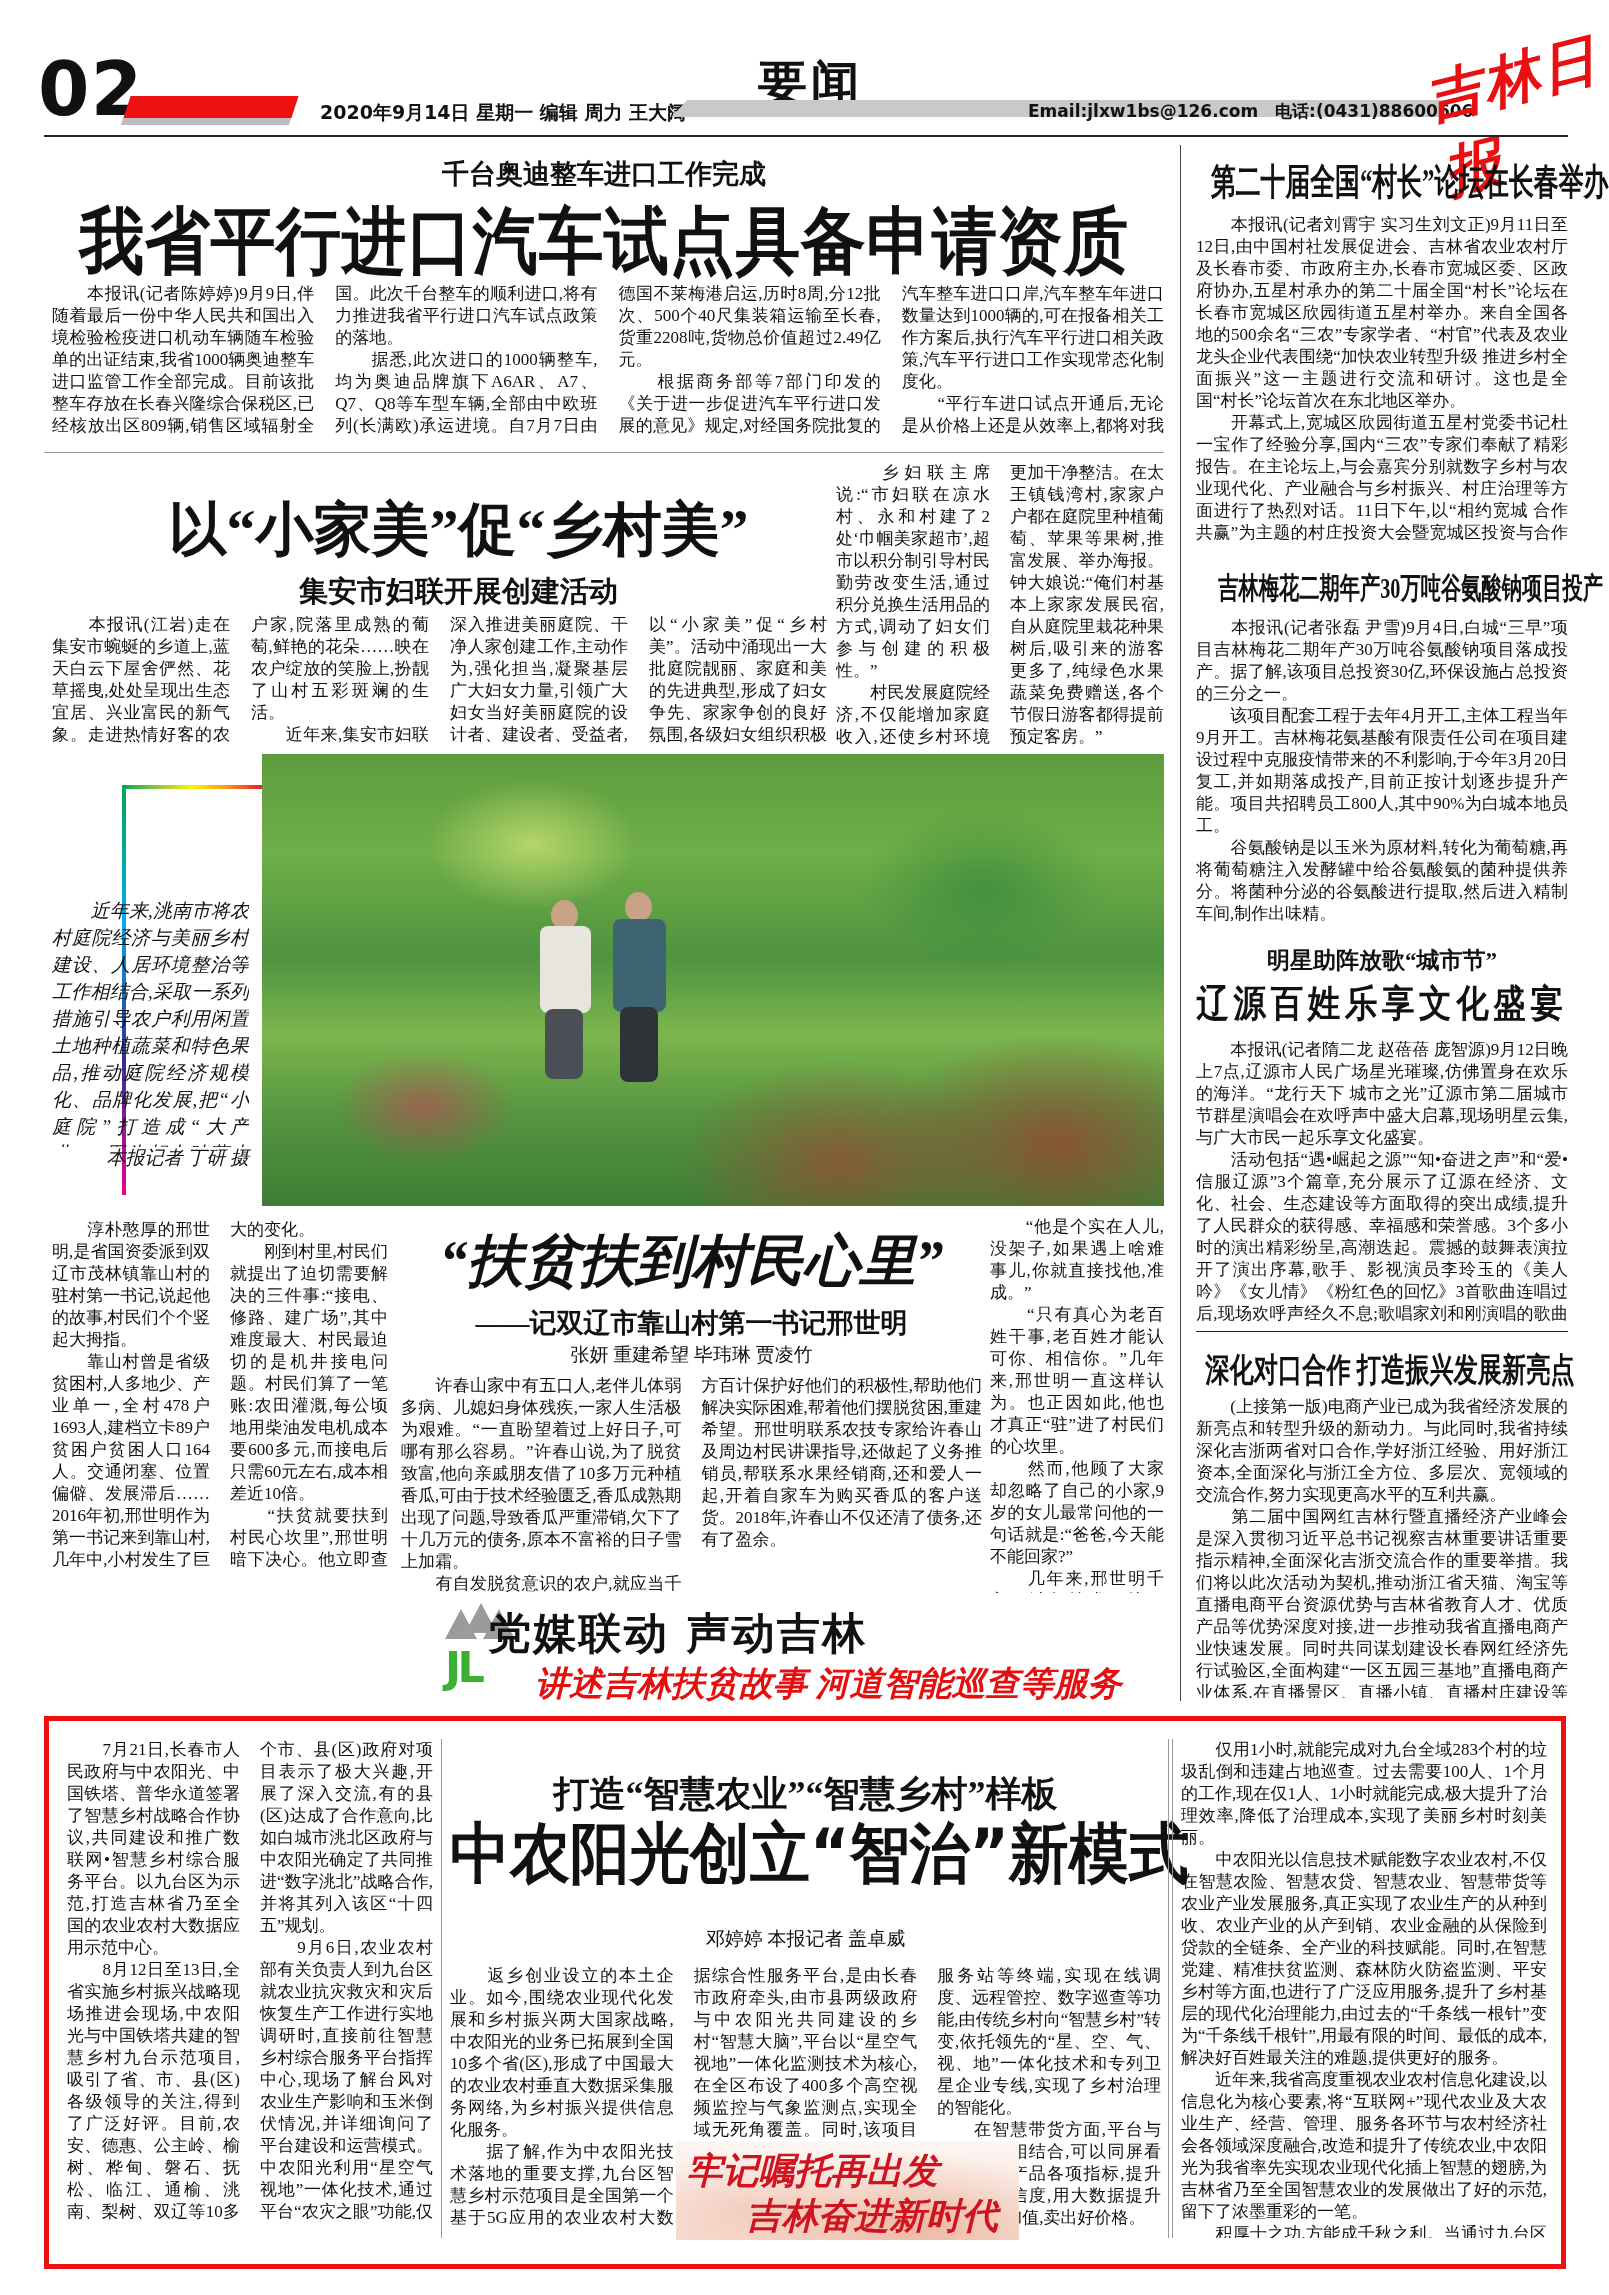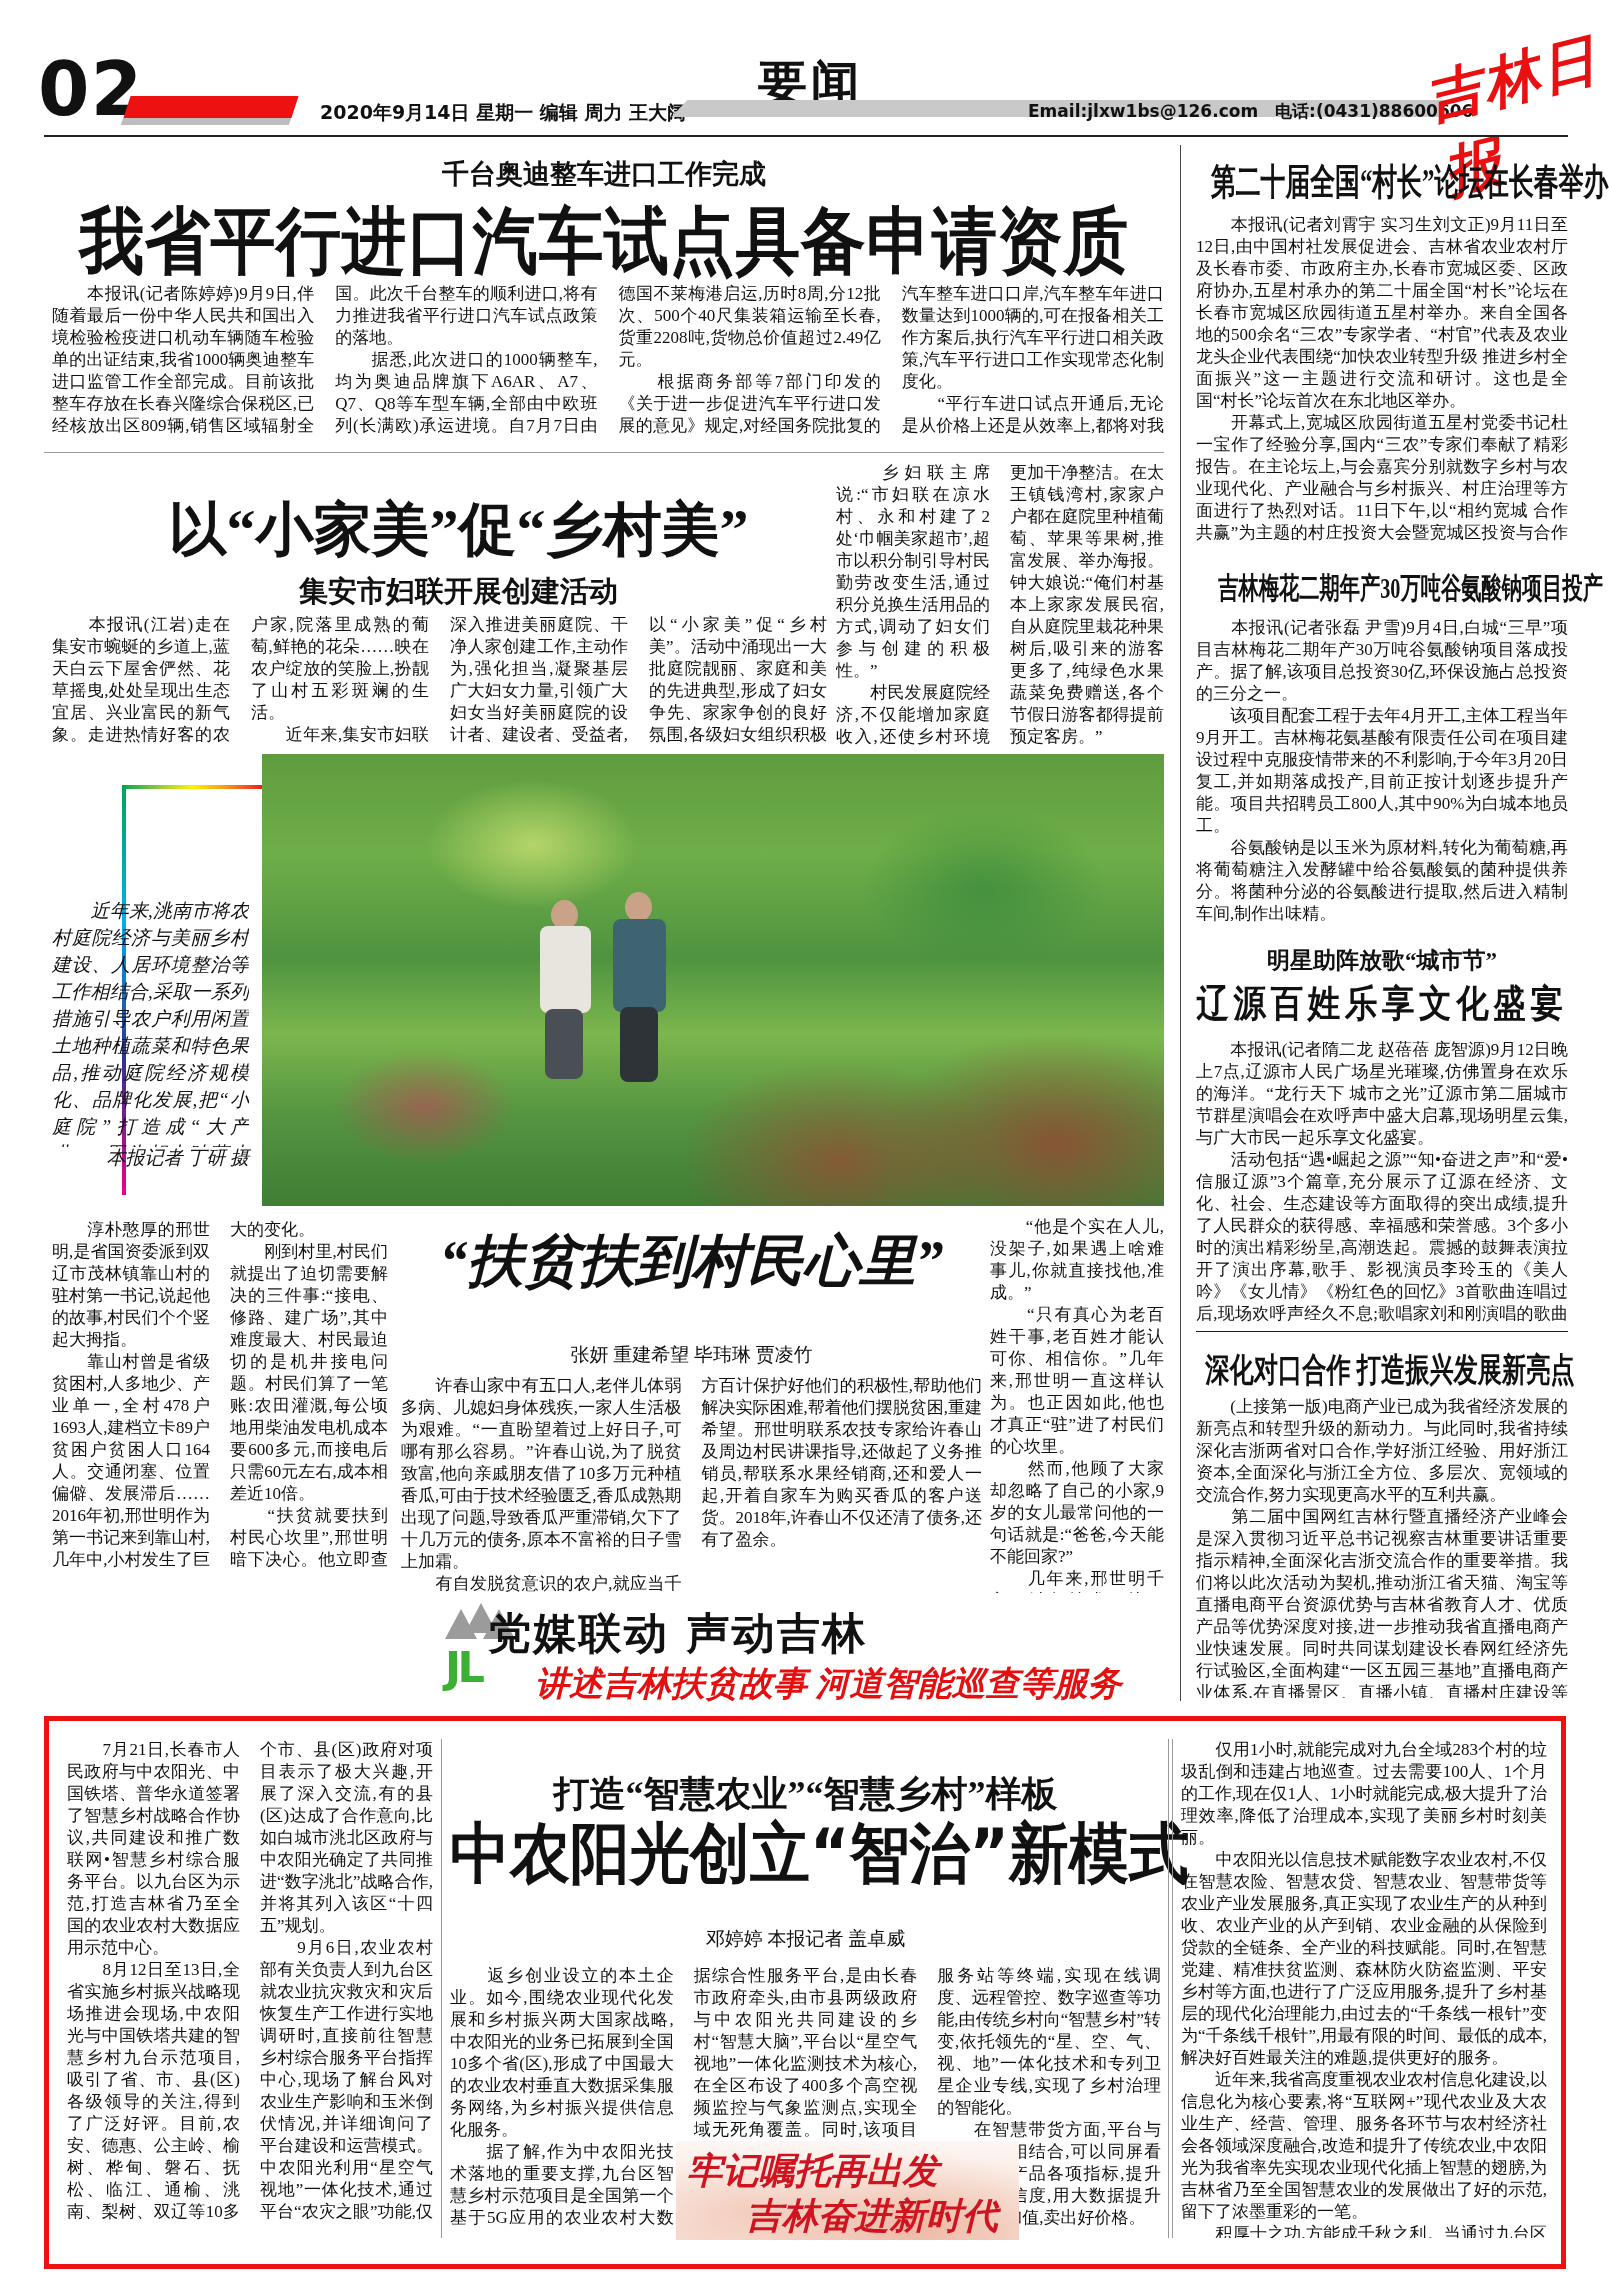--- a/index.html
+++ b/index.html
@@ -138,20 +138,21 @@
 
   <div class="abs txt caption" style="left:52px;top:897px;width:197px;height:250px;">　　近年来,洮南市将农村庭院经济与美丽乡村建设、人居环境整治等工作相结合,采取一系列措施引导农户利用闲置土地种植蔬菜和特色果品,推动庭院经济规模化、品牌化发展,把“小庭院”打造成“大产业”。图为胡力吐蒙古族乡的农民正在打理庭院。</div>
   <div class="abs credit" style="left:52px;top:1145px;width:197px;">本报记者 丁研 摄</div>
 
   <div class="abs txt body cols2" style="left:52px;top:1219px;width:336px;height:372px;">　　淳朴憨厚的邢世明,是省国资委派到双辽市茂林镇靠山村的驻村第一书记,说起他的故事,村民们个个竖起大拇指。
 　　靠山村曾是省级贫困村,人多地少、产业单一,全村478户1693人,建档立卡89户贫困户贫困人口164人。交通闭塞、位置偏僻、发展滞后……2016年初,邢世明作为第一书记来到靠山村,几年中,小村发生了巨大的变化。
 　　刚到村里,村民们就提出了迫切需要解决的三件事:“接电、修路、建广场”,其中难度最大、村民最迫切的是机井接电问题。村民们算了一笔账:农田灌溉,每公顷地用柴油发电机成本要600多元,而接电后只需60元左右,成本相差近10倍。
 　　“扶贫就要扶到村民心坎里”,邢世明暗下决心。他立即查阅了解相关政策,先后跑了发改、农电、水利、扶贫办等十几个部门,经过多方协调,2017年底,村里的70眼机井全部实现了接电改造,村民们激动地说:“这么多年的大问题终于让邢书记给解决了。”
 　　驻村,就要真心实意了解村民们的难题。几年来,邢世明坚持挨家挨户走访,一户村民的情况引起了他的注意。</div>
   <div class="abs fp-title center" style="left:401px;top:1224px;width:581px;">“扶贫扶到村民心里”</div>
+  <div class="abs fp-sub center" style="left:401px;top:1305px;width:581px;">——记双辽市靠山村第一书记邢世明</div>
   <div class="abs fp-byline center" style="left:401px;top:1342px;width:581px;">张妍 重建希望 毕玮琳 贾凌竹</div>
   <div class="abs txt body cols2" style="left:401px;top:1375px;width:581px;height:224px;">　　许春山家中有五口人,老伴儿体弱多病、儿媳妇身体残疾,一家人生活极为艰难。“一直盼望着过上好日子,可哪有那么容易。”许春山说,为了脱贫致富,他向亲戚朋友借了10多万元种植香瓜,可由于技术经验匮乏,香瓜成熟期出现了问题,导致香瓜严重滞销,欠下了十几万元的债务,原本不富裕的日子雪上加霜。
 　　有自发脱贫意识的农户,就应当千方百计保护好他们的积极性,帮助他们解决实际困难,帮着他们摆脱贫困,重建希望。邢世明联系农技专家给许春山及周边村民讲课指导,还做起了义务推销员,帮联系水果经销商,还和爱人一起,开着自家车为购买香瓜的客户送货。2018年,许春山不仅还清了债务,还有了盈余。</div>
   <div class="abs txt body" style="left:990px;top:1216px;width:174px;height:377px;">　　“他是个实在人儿,没架子,如果遇上啥难事儿,你就直接找他,准成。”
 　　“只有真心为老百姓干事,老百姓才能认可你、相信你。”几年来,邢世明一直这样认为。也正因如此,他也才真正“驻”进了村民们的心坎里。
 　　然而,他顾了大家却忽略了自己的小家,9岁的女儿最常问他的一句话就是:“爸爸,今天能不能回家?”
 　　几年来,邢世明千方百计帮技术、找项目,帮助村民脱贫致富,他凭着一股子韧劲,克服重重困难,协调政府部门为靠山村新建维护基础设施和公共服务设施15项、人居环境设施12项,同时还实施了村屯绿化美化亮化工程。
 　　从刚开始的陌生到如今的熟悉,邢世明在村民们心中早已是一家人了。
 　　“多亏了邢书记帮村里把机井修好了,还弄来好几个项目,现在咱这日子是越过越好了!”
 　　建设新农村,让村民过上好日子,这是邢世明——一名扶贫干部最大的心愿!</div>

